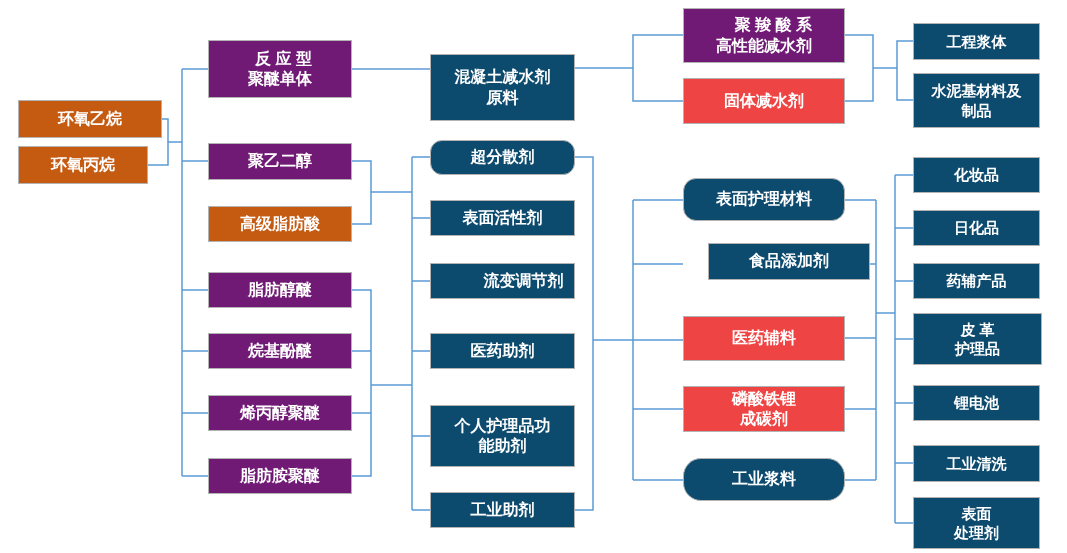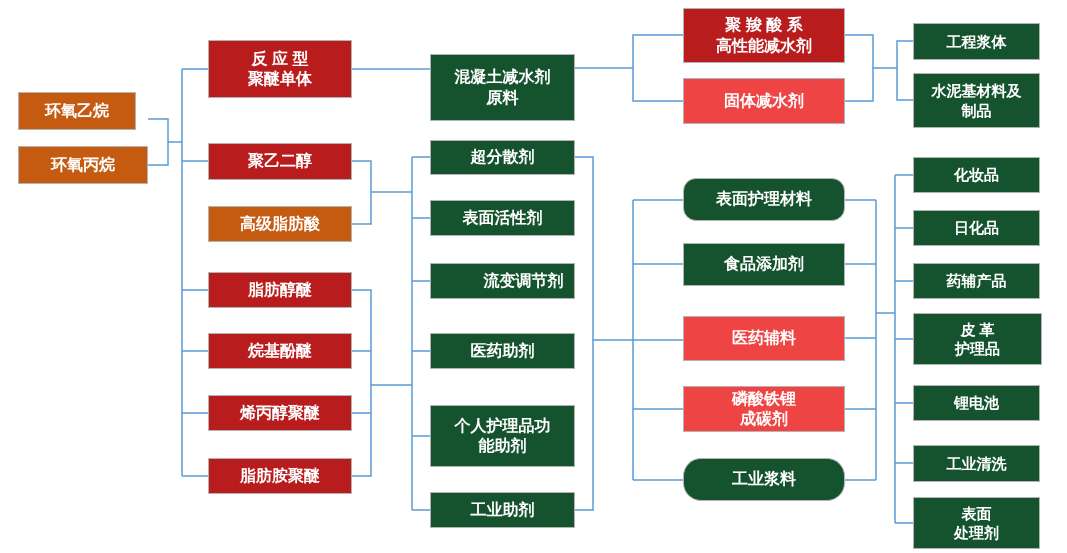--- a/index.html
+++ b/index.html
@@ -14,24 +14,24 @@
   .connectors path{fill:none;stroke:#5B9BD5;stroke-width:1.5;}
   .node{
     position:absolute;
     display:flex;align-items:center;justify-content:center;
     text-align:center;
     color:#ffffff;font-weight:bold;font-size:16px;line-height:1.28;
     white-space:pre-wrap;
     box-sizing:border-box;
     border:1px solid #b3b3b3;
   }
-  .blue{background:#b91c1c;}
+  .blue{background:#701a75;text-align:right;}
   .orange{background:#C55A11;}
   .green{background:#ef4444;}
-  .gray{background:#14532d;}
+  .gray{background:#0c4a6e;}
   .sm{font-size:15px;}
 </style>
 </head>
 <body>
 
 <div class="canvas">
 
   <svg class="connectors" viewBox="0 0 1067 553" xmlns="http://www.w3.org/2000/svg">
     <path d="M148 119 H168 V165 H148 M168 142 H182"></path>
     <path d="M182 69 V476 M182 69 H208 M182 161 H208 M182 290 H208 M182 351 H208 M182 413 H208 M182 476 H208"></path>
@@ -40,47 +40,47 @@
     <path d="M352 290 H371 V476 H352 M352 351 H371 M352 413 H371 M371 385 H412"></path>
     <path d="M412 157 V510 M412 157 H430 M412 218 H430 M412 281 H430 M412 351 H430 M412 436 H430 M412 510 H430"></path>
     <path d="M575 68 H633 M683 35 H633 V101 H683"></path>
     <path d="M845 35 H873 V101 H845 M873 68 H897 M913 41 H897 V100 H913"></path>
     <path d="M575 157 H593 V510 H575 M593 340 H683"></path>
     <path d="M633 200 V480 M633 200 H683 M633 264 H683 M633 409 H683 M633 480 H683"></path>
     <path d="M845 200 H876 M845 264 H876 M845 338 H876 M845 409 H876 M845 480 H876 M876 200 V480 M876 313 H895"></path>
     <path d="M895 175 V523 M895 175 H913 M895 228 H913 M895 281 H913 M895 339 H913 M895 403 H913 M895 463 H913 M895 523 H913"></path>
   </svg>
 
-  <div class="node orange" style="left:18px;top:92px;width:118px;height:38px;">环氧乙烷</div>
+  <div class="node orange" style="left:18px;top:100px;width:144px;height:38px;">环氧乙烷</div>
   <div class="node orange" style="left:18px;top:146px;width:130px;height:38px;">环氧丙烷</div>
 
   <div class="node blue" style="left:208px;top:40px;width:144px;height:58px;">反 应 型
 聚醚单体</div>
   <div class="node blue" style="left:208px;top:143px;width:144px;height:37px;">聚乙二醇</div>
   <div class="node orange" style="left:208px;top:206px;width:144px;height:36px;">高级脂肪酸</div>
   <div class="node blue" style="left:208px;top:272px;width:144px;height:36px;">脂肪醇醚</div>
   <div class="node blue" style="left:208px;top:333px;width:144px;height:36px;">烷基酚醚</div>
   <div class="node blue" style="left:208px;top:395px;width:144px;height:36px;">烯丙醇聚醚</div>
   <div class="node blue" style="left:208px;top:458px;width:144px;height:36px;">脂肪胺聚醚</div>
 
   <div class="node gray" style="left:430px;top:40px;width:145px;height:67px;margin-top:14px;">混凝土减水剂
 原料</div>
-  <div class="node gray" style="left:430px;top:140px;width:145px;height:35px;">超分散剂</div>
+  <div class="node gray" style="left:430px;top:140px;width:145px;height:35px;border-radius:12px;">超分散剂</div>
   <div class="node gray" style="left:430px;top:200px;width:145px;height:36px;">表面活性剂</div>
   <div class="node gray" style="left:430px;top:263px;width:145px;height:36px;padding-left:42px;">流变调节剂</div>
   <div class="node gray" style="left:430px;top:333px;width:145px;height:36px;">医药助剂</div>
   <div class="node gray" style="left:430px;top:405px;width:145px;height:62px;">个人护理品功
 能助剂</div>
   <div class="node gray" style="left:430px;top:492px;width:145px;height:36px;">工业助剂</div>
 
   <div class="node blue" style="left:683px;top:8px;width:162px;height:55px;">聚 羧 酸 系
 高性能减水剂</div>
   <div class="node green" style="left:683px;top:78px;width:162px;height:46px;">固体减水剂</div>
   <div class="node gray" style="left:683px;top:178px;width:162px;height:43px;border-radius:13px;">表面护理材料</div>
-  <div class="node gray" style="left:683px;top:243px;width:162px;height:43px;">食品添加剂</div>
+  <div class="node gray" style="left:708px;top:243px;width:162px;height:37px;">食品添加剂</div>
   <div class="node green" style="left:683px;top:316px;width:162px;height:45px;">医药辅料</div>
   <div class="node green" style="left:683px;top:386px;width:162px;height:46px;">磷酸铁锂
 成碳剂</div>
   <div class="node gray" style="left:683px;top:458px;width:162px;height:43px;border-radius:18px;">工业浆料</div>
 
   <div class="node gray sm" style="left:913px;top:23px;width:127px;height:37px;">工程浆体</div>
   <div class="node gray sm" style="left:913px;top:73px;width:127px;height:55px;">水泥基材料及
 制品</div>
   <div class="node gray sm" style="left:913px;top:157px;width:127px;height:36px;">化妆品</div>
   <div class="node gray sm" style="left:913px;top:210px;width:127px;height:36px;">日化品</div>

